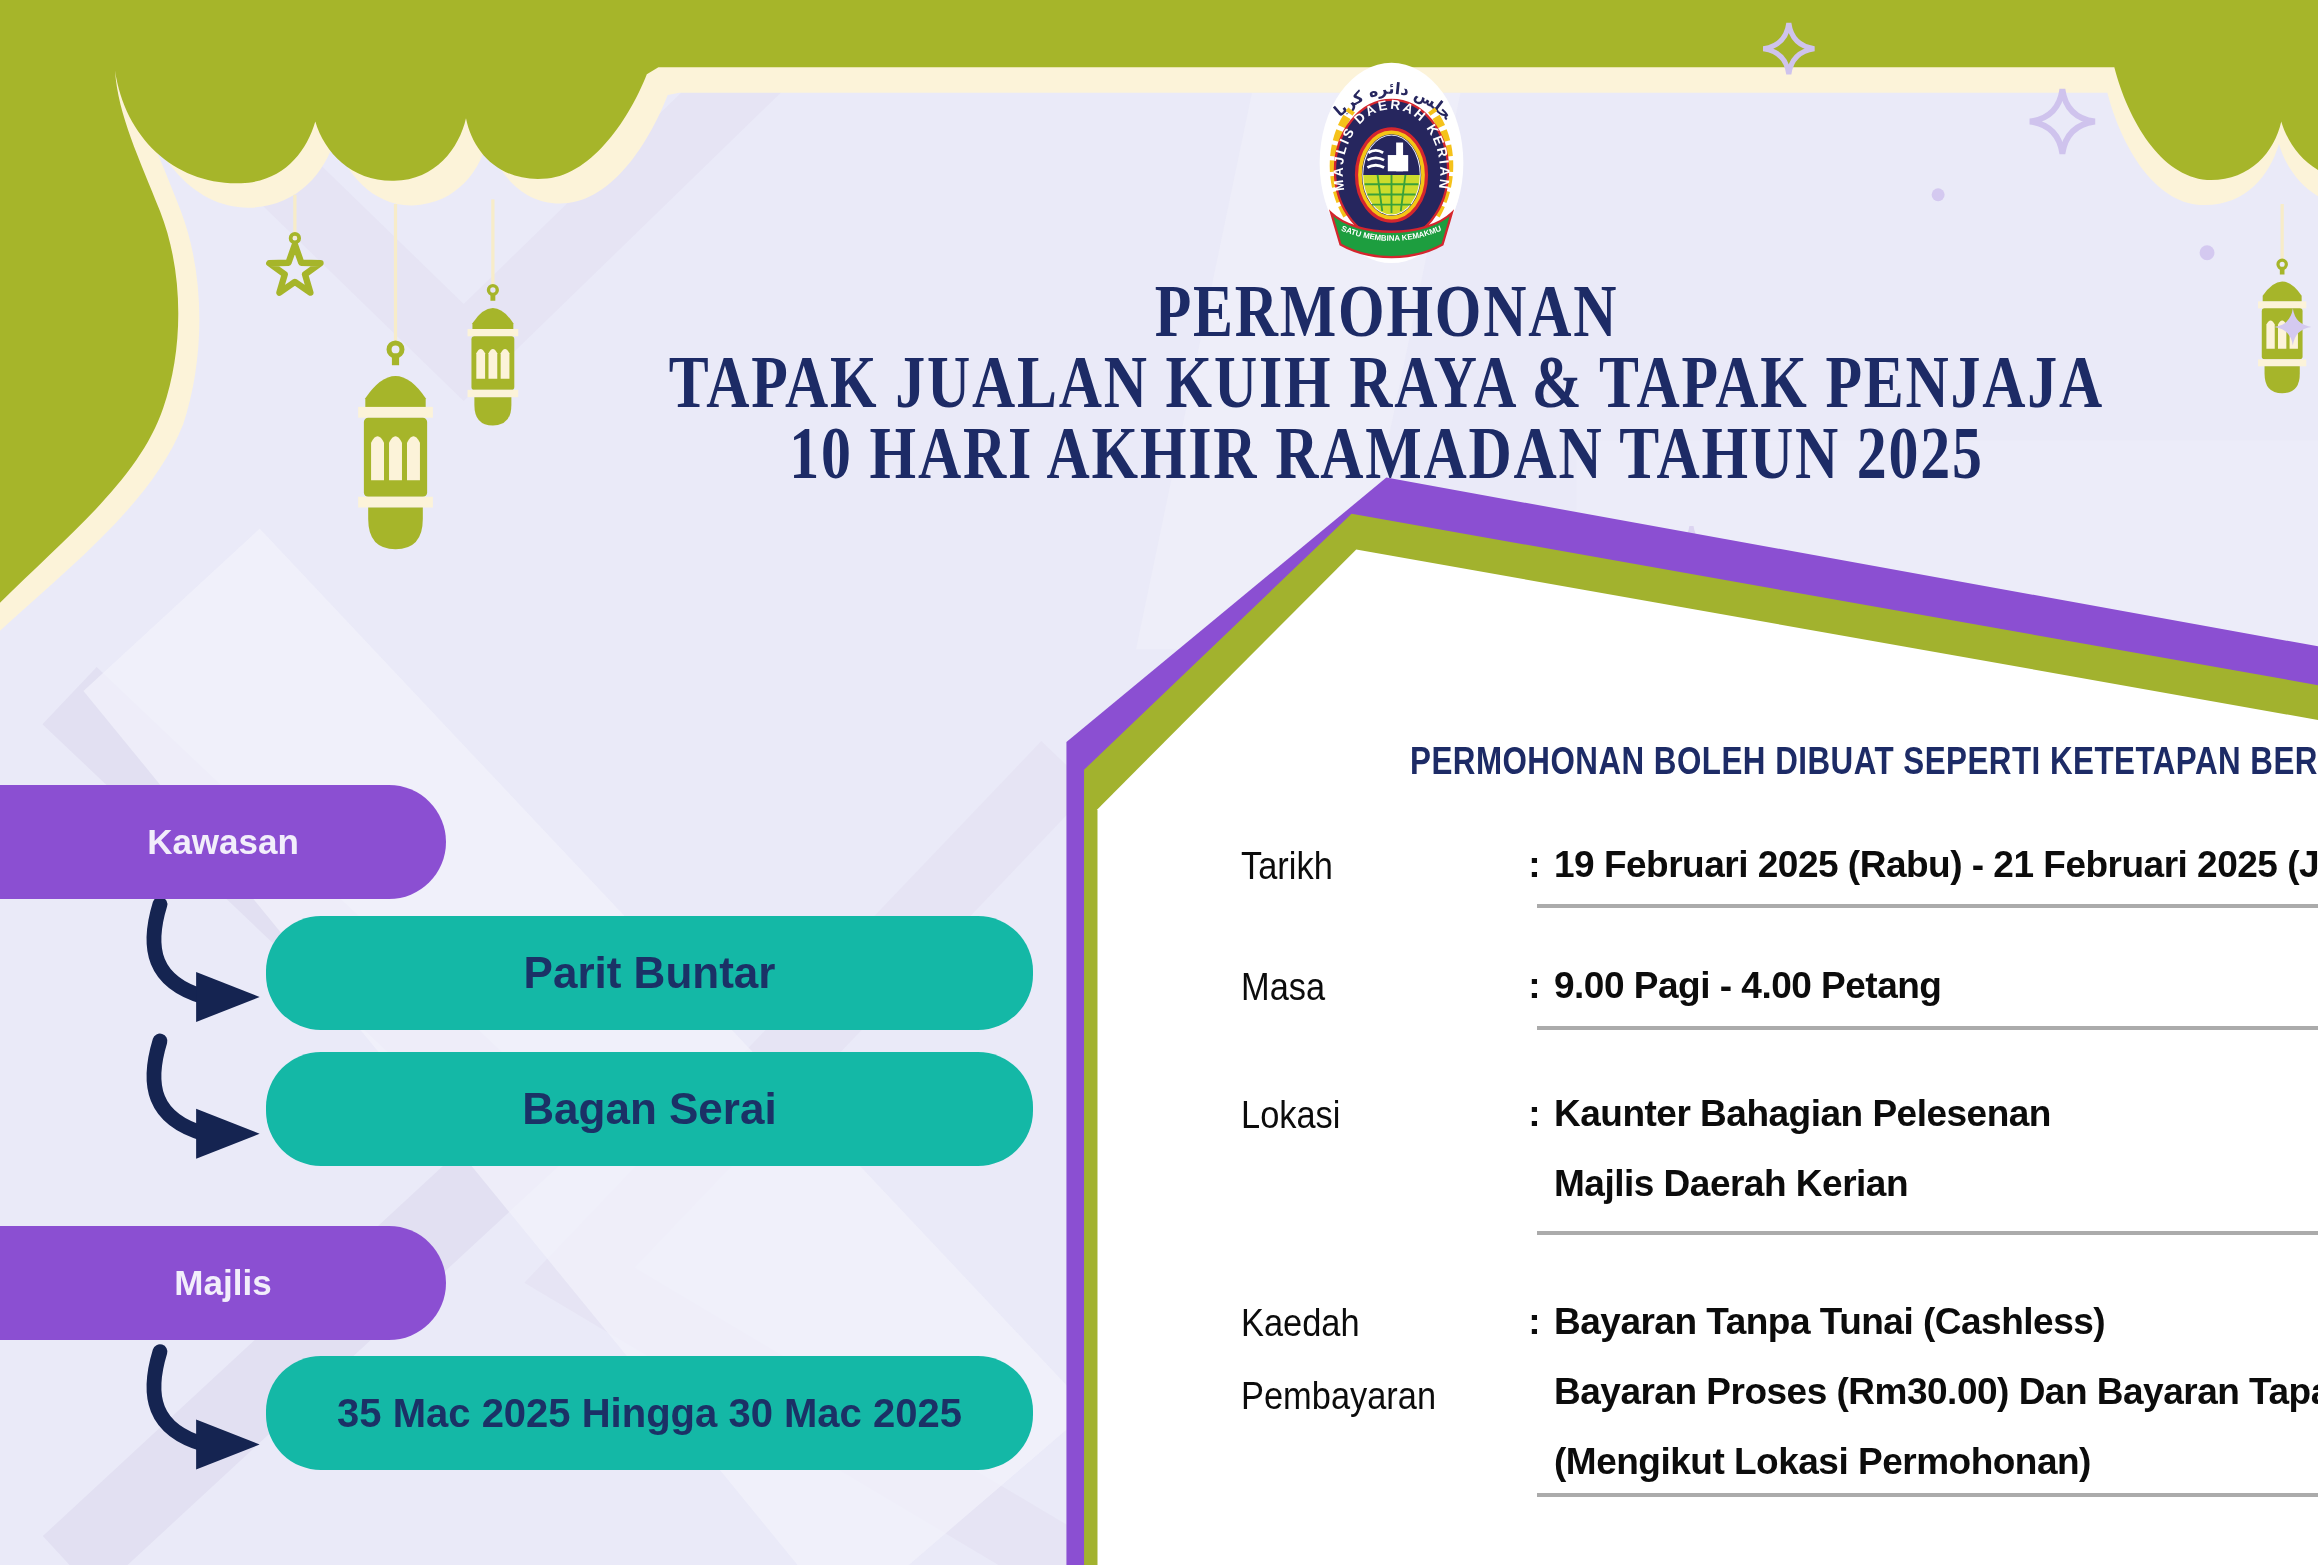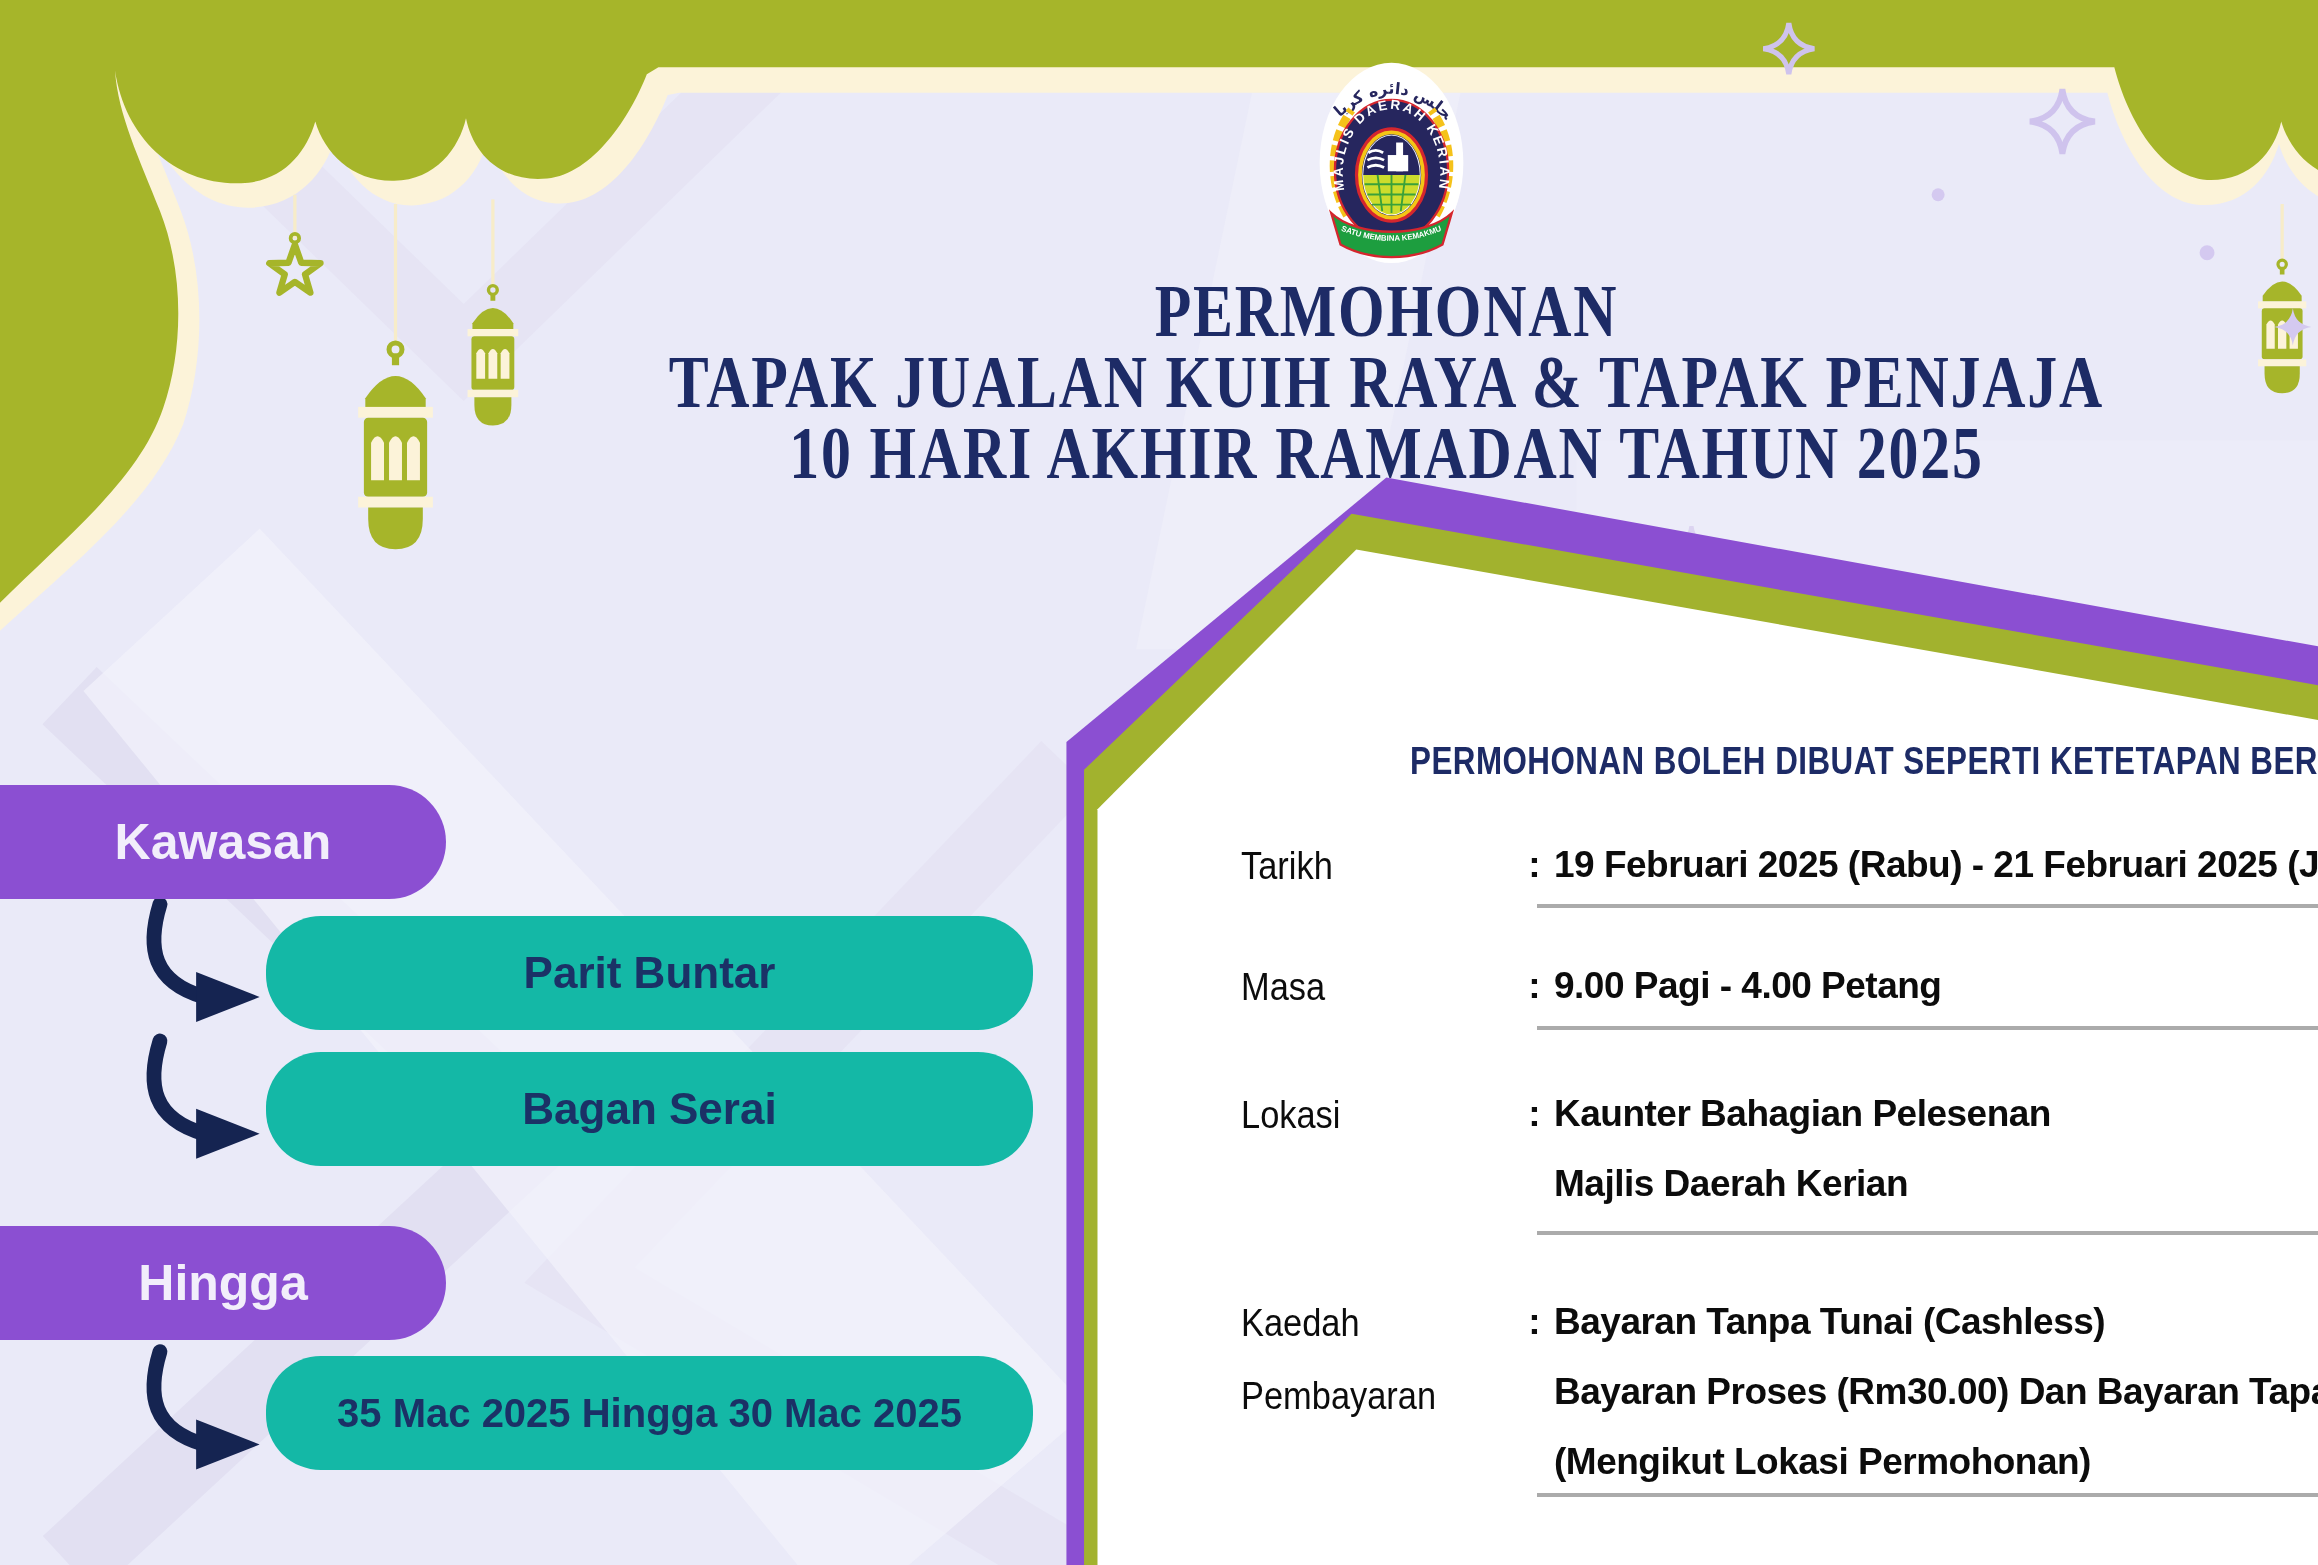--- a/index.html
+++ b/index.html
@@ -10,21 +10,21 @@
 
   
   .title-wrap{position:absolute;left:459px;top:276px;width:1855px;text-align:center;font-family:Liberation Serif, serif;}
   .title-line{color:#1d2b66;font-weight:bold;font-size:63px;letter-spacing:1.9px;
               line-height:71px;transform:scale(0.95,1.18);transform-origin:center center;
               white-space:nowrap;}
 
   
   .pill-cat{position:absolute;left:0;width:446px;height:114px;background:#8b4fd2;
             border-radius:0 60px 60px 0;display:flex;align-items:center;justify-content:center;
-            color:#f2eefb;font-size:50px;font-weight:bold;}
+            color:#f2eefb;font-size:35px;font-weight:bold;}
   .pill-item{position:absolute;left:266px;width:767px;height:114px;background:#14b8a6;
              border-radius:55px;display:flex;align-items:center;justify-content:center;
              color:#1b3166;font-size:44px;font-weight:bold;white-space:nowrap;}
   #pill-kawasan{top:785px;}
   #pill-tempoh{top:1226px;}
   #item-parit-buntar{top:916px;}
   #item-bagan-serai{top:1052px;}
   #item-tempoh-date{top:1356px;font-size:40px;}
 
   
@@ -216,21 +216,21 @@
   <div class="pill-cat" id="pill-kawasan">
     <span>Kawasan</span>
   </div>
   <div class="pill-item" id="item-parit-buntar">
     <span>Parit Buntar</span>
   </div>
   <div class="pill-item" id="item-bagan-serai">
     <span>Bagan Serai</span>
   </div>
   <div class="pill-cat" id="pill-tempoh">
-    <span>Hingga</span>
+    <span>Majlis</span>
   </div>
   <div class="pill-item" id="item-tempoh-date">
     <span>35 Mac 2025 Hingga 30 Mac 2025</span>
   </div>
 
   <div class="card-heading">PERMOHONAN BOLEH DIBUAT SEPERTI KETETAPAN BERIKUT :-</div>
 
   <div class="row" id="row-0">
     <div class="lbl">Tarikh</div>
     <div class="colon">:</div>

